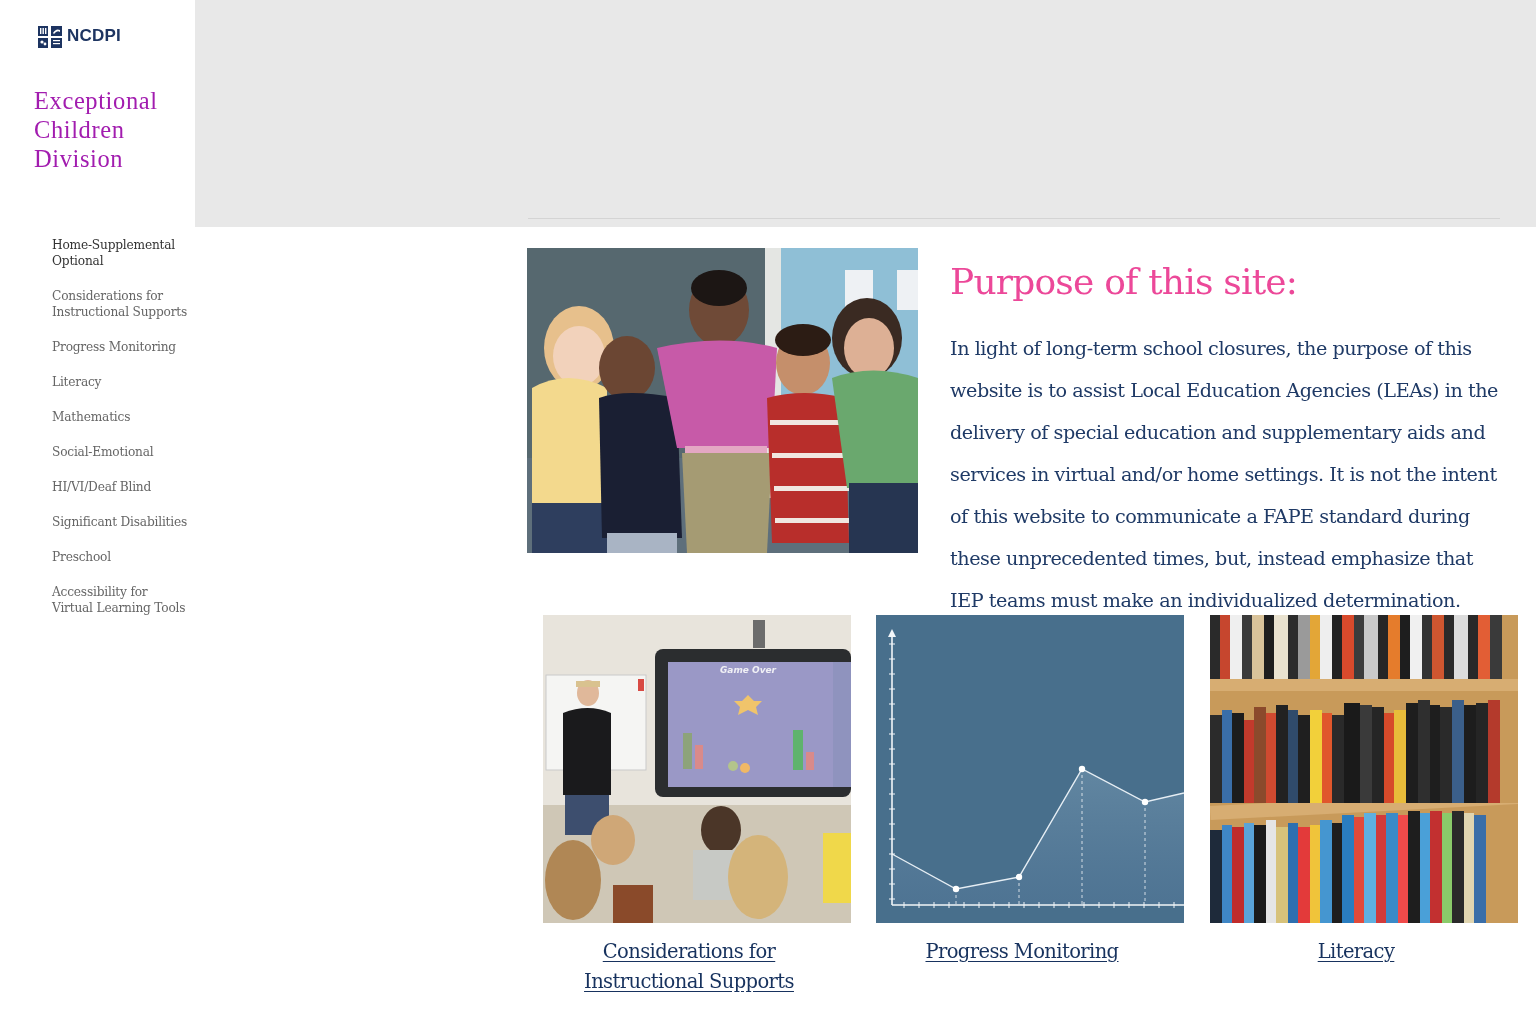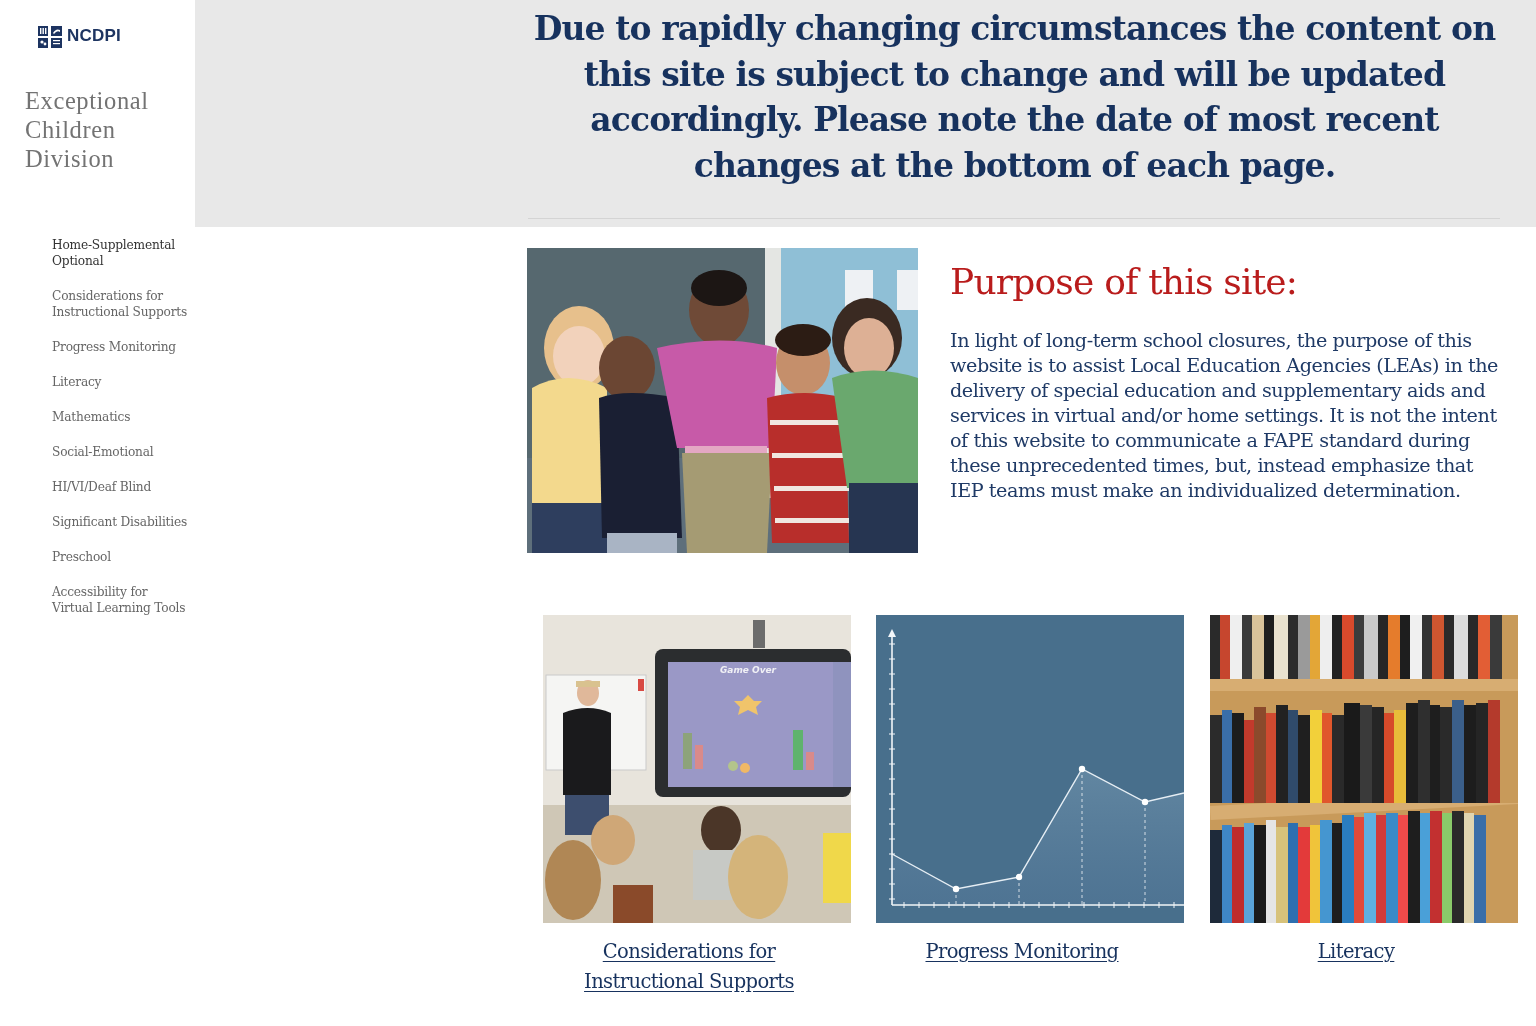--- a/index.html
+++ b/index.html
@@ -4,35 +4,35 @@
   <style>
     * { box-sizing: border-box; margin: 0; padding: 0; }
     html, body { width: 1536px; height: 1026px; overflow: hidden; background: #ffffff; }
     body { font-family: "DejaVu Serif", "Liberation Serif", serif; color: #1f3a60; position: relative; }
 
     
     .sidebar { position: absolute; left: 0; top: 0; width: 195px; height: 1026px; background: #ffffff; }
     .logo { position: absolute; left: 38px; top: 26px; display: flex; align-items: flex-start; gap: 5px; }
     .logo svg { display: block; }
     .logo-text { font-family: "Liberation Sans", sans-serif; font-weight: bold; font-size: 17px; color: #1d3461; letter-spacing: 0.2px; }
-    .site-title { position: absolute; left: 25px; top: 86px; font-family: "Liberation Serif", serif; font-size: 24.5px; line-height: 29px; color: #737373; letter-spacing: 0.6px; width: 165px; }
+    .site-title { position: absolute; left: 34px; top: 86px; font-family: "Liberation Serif", serif; font-size: 24.5px; line-height: 29px; color: #a21caf; letter-spacing: 0.6px; width: 165px; }
     .nav { position: absolute; left: 18px; top: 237px; width: 172px; list-style: none; }
     .nav li { font-family: "DejaVu Serif", serif; font-size: 12.2px; line-height: 16px; color: #666666; margin-bottom: 19px; letter-spacing: -0.2px; margin-left: 34px; }
     .nav li.active { color: #333333; }
     .nav li a { color: inherit; text-decoration: none; cursor: pointer; }
 
     
     .banner { position: absolute; left: 195px; top: 0; width: 1341px; height: 227px; background: #e8e8e8; }
     .banner-text { position: absolute; left: 333px; top: 6px; width: 973px; text-align: center; font-family: "DejaVu Serif", serif; font-weight: bold; font-size: 33px; line-height: 45.5px; color: #17325e; letter-spacing: -0.9px; }
     .banner-divider { position: absolute; left: 333px; top: 218px; width: 972px; height: 1px; background: #d4d4d4; }
 
     
     .hero-img { position: absolute; left: 527px; top: 248px; width: 391px; height: 305px; overflow: hidden; }
-    .purpose-heading { position: absolute; left: 950px; top: 258px; font-family: "DejaVu Serif", serif; font-size: 36px; line-height: 48px; color: #b91c1c; font-weight: normal; letter-spacing: -0.8px; }
-    .purpose-body { position: absolute; left: 950px; top: 328px; width: 552px; font-family: "DejaVu Serif", serif; font-size: 19.2px; line-height: 25px; color: #1f3a66; letter-spacing: -0.45px; }
+    .purpose-heading { position: absolute; left: 950px; top: 258px; font-family: "DejaVu Serif", serif; font-size: 36px; line-height: 48px; color: #ec4899; font-weight: normal; letter-spacing: -0.8px; }
+    .purpose-body { position: absolute; left: 950px; top: 328px; width: 552px; font-family: "DejaVu Serif", serif; font-size: 19.2px; line-height: 42px; color: #1f3a66; letter-spacing: -0.45px; }
 
     
     .card { position: absolute; top: 615px; width: 308px; padding-left: 16px; }
     .card-img { width: 308px; height: 308px; overflow: hidden; display: block; }
     .card-link { display: block; margin-top: 14px; text-align: center; font-family: "DejaVu Serif", serif; font-size: 19.5px; line-height: 29.5px; color: #17325e; text-decoration: underline; text-underline-offset: 3px; letter-spacing: -0.6px; cursor: pointer; }
     .card-1 { left: 527px; }
     .card-2 { left: 860px; }
     .card-3 { left: 1194px; }
   </style>
 </head>
@@ -68,21 +68,20 @@
     <li><a>Mathematics</a></li>
     <li><a>Social-Emotional</a></li>
     <li><a>HI/VI/Deaf Blind</a></li>
     <li><a>Significant Disabilities</a></li>
     <li><a>Preschool</a></li>
     <li><a>Accessibility for Virtual Learning Tools</a></li>
   </ul>
 </aside>
 
 <section class="banner">
-  <div class="banner-text">Due to rapidly changing circumstances the content on this site is subject to change and will be updated accordingly. Please note the date of most recent changes at the bottom of each page.</div>
   <div class="banner-divider"></div>
 </section>
 
 <div class="hero-img">
   <svg width="391" height="305" viewBox="0 0 391 305">
     <rect width="391" height="305" fill="#5e6f7b"></rect>
     <rect x="0" y="0" width="240" height="210" fill="#56686f"></rect>
     <rect x="238" y="0" width="16" height="250" fill="#e4e6e3"></rect>
     <rect x="254" y="0" width="137" height="220" fill="#8fbfd6"></rect>
     <rect x="318" y="22" width="28" height="40" fill="#eef1f4"></rect>

